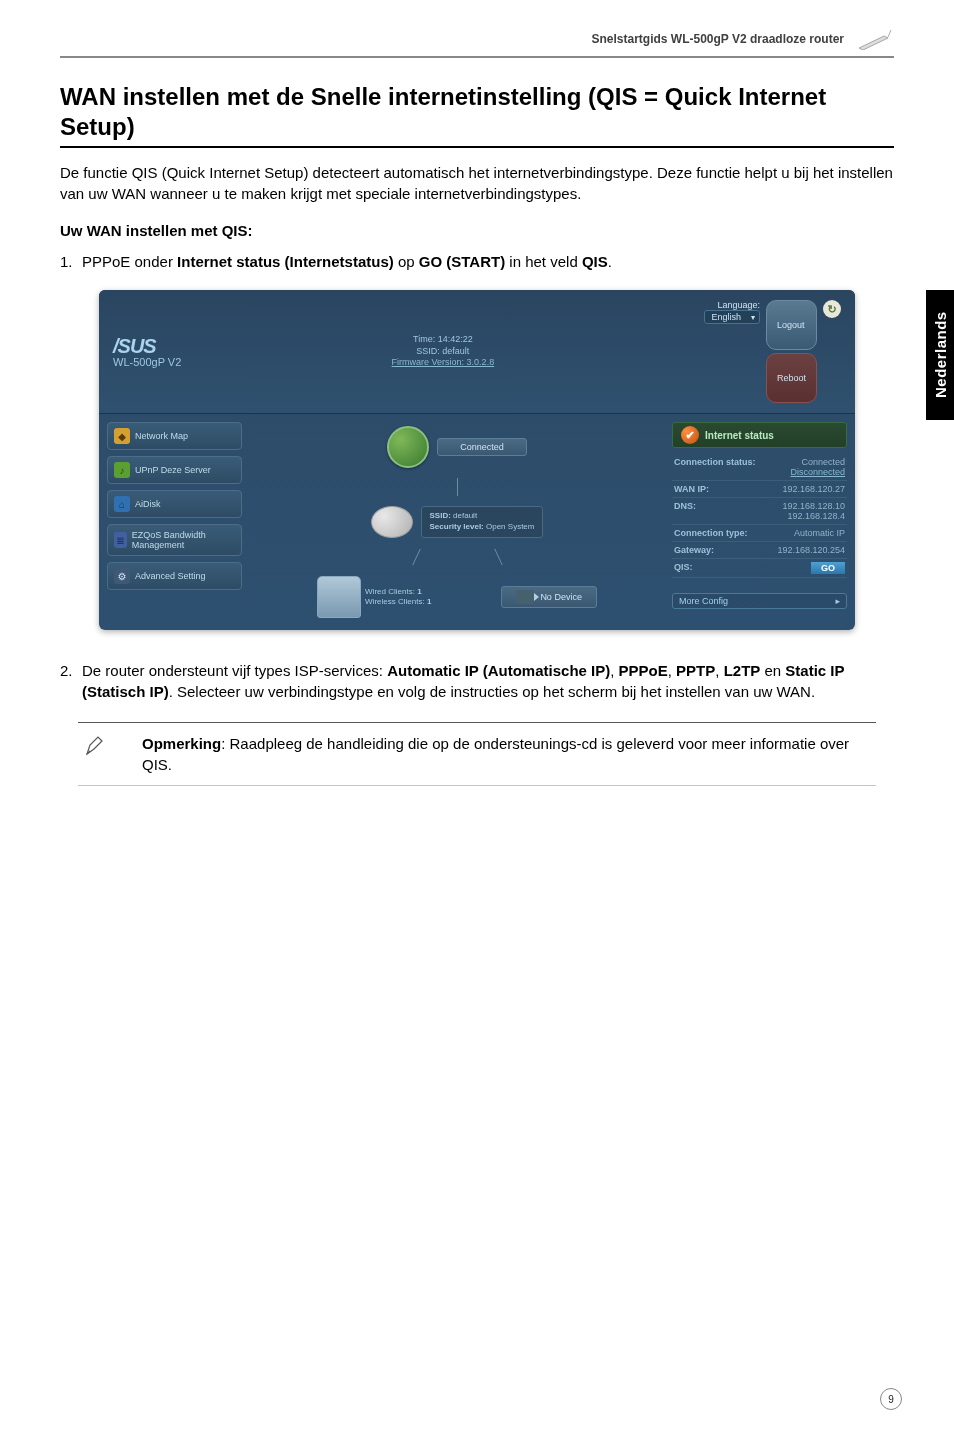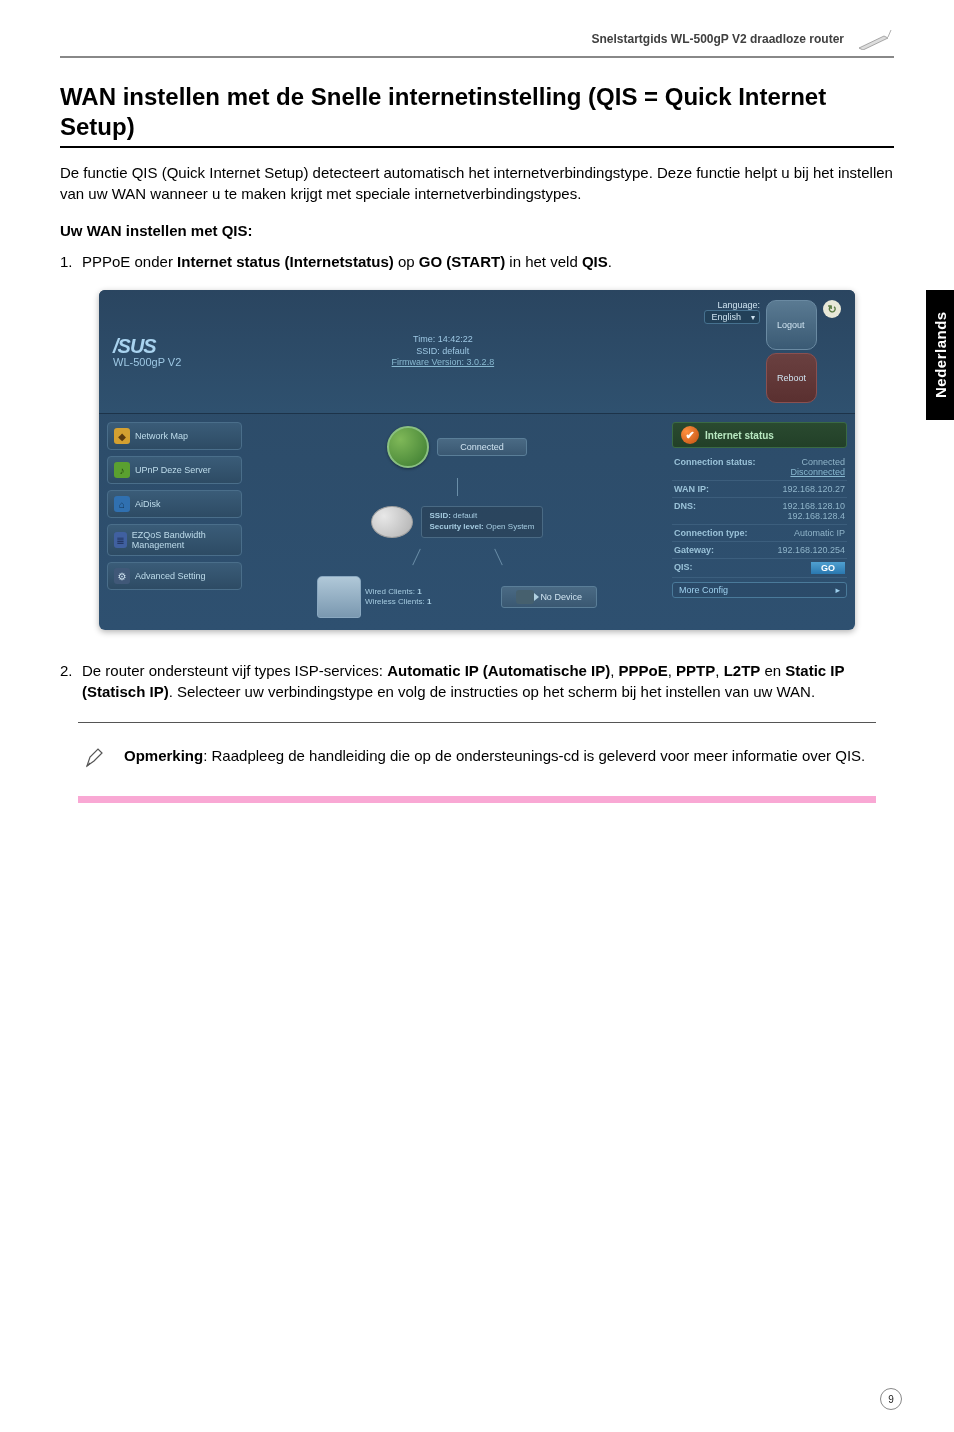--- a/index.html
+++ b/index.html
@@ -304,28 +304,28 @@
   .mcfg {
     background: rgba(40,70,100,0.5);
     border: 1px solid #4a7a9a;
     border-radius: 3px;
     padding: 2px 6px;
     color: #9ed0ee;
     font-size: 9px;
     display: flex;
     align-items: center;
     justify-content: space-between;
-    margin-top: 4px;
+    margin-top: 15px;
   }
   .note-box {
     border-top: 1px solid #555;
-    border-bottom: 7px solid #f9a8d4;
-    padding: 22px 6px;
-    display: flex;
-    gap: 14px;
+    border-bottom: 1px solid #f9a8d4;
+    padding: 10px 6px;
+    display: flex;
+    gap: 32px;
     font-size: 15px;
     line-height: 1.4;
     margin: 20px 18px 0 18px;
   }
   .pencil {
     width: 26px; flex-shrink: 0;
   }
   .page-num {
     position: absolute;
     bottom: 22px;

